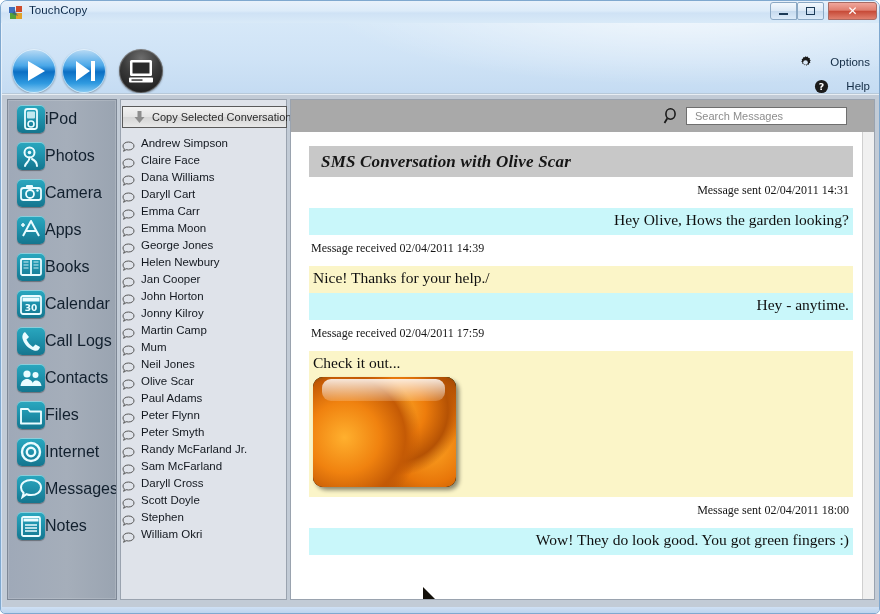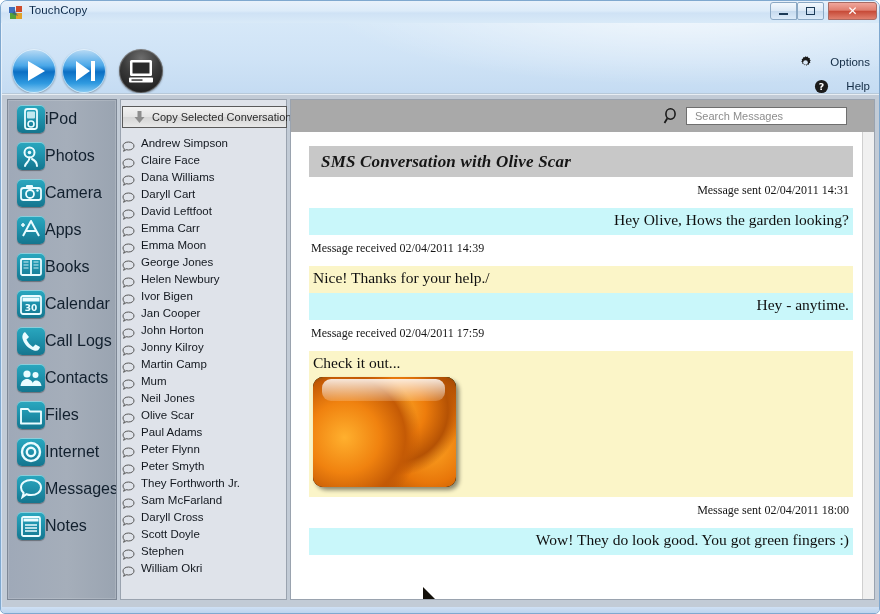--- a/index.html
+++ b/index.html
@@ -621,26 +621,20 @@
           <div class="convo-row">
             <span class="convo-bub"><svg width="13" height="11" viewBox="0 0 13 11">
                 <path d="M6.5 1 C9.8 1 12 2.8 12 5 C12 7.2 9.8 9 6.5 9 C5.6 9 4.8 8.9 4.1 8.7 L1.6 10.3 L2.4 8.1 C1.5 7.3 1 6.2 1 5 C1 2.8 3.2 1 6.5 1 Z" fill="none" stroke="#555" stroke-width="1"></path>
               </svg></span>
             <span class="convo-name">Daryll Cart</span>
           </div>
           <div class="convo-row">
             <span class="convo-bub"><svg width="13" height="11" viewBox="0 0 13 11">
                 <path d="M6.5 1 C9.8 1 12 2.8 12 5 C12 7.2 9.8 9 6.5 9 C5.6 9 4.8 8.9 4.1 8.7 L1.6 10.3 L2.4 8.1 C1.5 7.3 1 6.2 1 5 C1 2.8 3.2 1 6.5 1 Z" fill="none" stroke="#555" stroke-width="1"></path>
               </svg></span>
-            <span class="convo-name">David Leftfoot</span>
-          </div>
-          <div class="convo-row">
-            <span class="convo-bub"><svg width="13" height="11" viewBox="0 0 13 11">
-                <path d="M6.5 1 C9.8 1 12 2.8 12 5 C12 7.2 9.8 9 6.5 9 C5.6 9 4.8 8.9 4.1 8.7 L1.6 10.3 L2.4 8.1 C1.5 7.3 1 6.2 1 5 C1 2.8 3.2 1 6.5 1 Z" fill="none" stroke="#555" stroke-width="1"></path>
-              </svg></span>
             <span class="convo-name">Emma Carr</span>
           </div>
           <div class="convo-row">
             <span class="convo-bub"><svg width="13" height="11" viewBox="0 0 13 11">
                 <path d="M6.5 1 C9.8 1 12 2.8 12 5 C12 7.2 9.8 9 6.5 9 C5.6 9 4.8 8.9 4.1 8.7 L1.6 10.3 L2.4 8.1 C1.5 7.3 1 6.2 1 5 C1 2.8 3.2 1 6.5 1 Z" fill="none" stroke="#555" stroke-width="1"></path>
               </svg></span>
             <span class="convo-name">Emma Moon</span>
           </div>
           <div class="convo-row">
             <span class="convo-bub"><svg width="13" height="11" viewBox="0 0 13 11">
@@ -651,26 +645,20 @@
           <div class="convo-row">
             <span class="convo-bub"><svg width="13" height="11" viewBox="0 0 13 11">
                 <path d="M6.5 1 C9.8 1 12 2.8 12 5 C12 7.2 9.8 9 6.5 9 C5.6 9 4.8 8.9 4.1 8.7 L1.6 10.3 L2.4 8.1 C1.5 7.3 1 6.2 1 5 C1 2.8 3.2 1 6.5 1 Z" fill="none" stroke="#555" stroke-width="1"></path>
               </svg></span>
             <span class="convo-name">Helen Newbury</span>
           </div>
           <div class="convo-row">
             <span class="convo-bub"><svg width="13" height="11" viewBox="0 0 13 11">
                 <path d="M6.5 1 C9.8 1 12 2.8 12 5 C12 7.2 9.8 9 6.5 9 C5.6 9 4.8 8.9 4.1 8.7 L1.6 10.3 L2.4 8.1 C1.5 7.3 1 6.2 1 5 C1 2.8 3.2 1 6.5 1 Z" fill="none" stroke="#555" stroke-width="1"></path>
               </svg></span>
-            <span class="convo-name">Ivor Bigen</span>
-          </div>
-          <div class="convo-row">
-            <span class="convo-bub"><svg width="13" height="11" viewBox="0 0 13 11">
-                <path d="M6.5 1 C9.8 1 12 2.8 12 5 C12 7.2 9.8 9 6.5 9 C5.6 9 4.8 8.9 4.1 8.7 L1.6 10.3 L2.4 8.1 C1.5 7.3 1 6.2 1 5 C1 2.8 3.2 1 6.5 1 Z" fill="none" stroke="#555" stroke-width="1"></path>
-              </svg></span>
             <span class="convo-name">Jan Cooper</span>
           </div>
           <div class="convo-row">
             <span class="convo-bub"><svg width="13" height="11" viewBox="0 0 13 11">
                 <path d="M6.5 1 C9.8 1 12 2.8 12 5 C12 7.2 9.8 9 6.5 9 C5.6 9 4.8 8.9 4.1 8.7 L1.6 10.3 L2.4 8.1 C1.5 7.3 1 6.2 1 5 C1 2.8 3.2 1 6.5 1 Z" fill="none" stroke="#555" stroke-width="1"></path>
               </svg></span>
             <span class="convo-name">John Horton</span>
           </div>
           <div class="convo-row">
             <span class="convo-bub"><svg width="13" height="11" viewBox="0 0 13 11">
@@ -717,21 +705,21 @@
           <div class="convo-row">
             <span class="convo-bub"><svg width="13" height="11" viewBox="0 0 13 11">
                 <path d="M6.5 1 C9.8 1 12 2.8 12 5 C12 7.2 9.8 9 6.5 9 C5.6 9 4.8 8.9 4.1 8.7 L1.6 10.3 L2.4 8.1 C1.5 7.3 1 6.2 1 5 C1 2.8 3.2 1 6.5 1 Z" fill="none" stroke="#555" stroke-width="1"></path>
               </svg></span>
             <span class="convo-name">Peter Smyth</span>
           </div>
           <div class="convo-row">
             <span class="convo-bub"><svg width="13" height="11" viewBox="0 0 13 11">
                 <path d="M6.5 1 C9.8 1 12 2.8 12 5 C12 7.2 9.8 9 6.5 9 C5.6 9 4.8 8.9 4.1 8.7 L1.6 10.3 L2.4 8.1 C1.5 7.3 1 6.2 1 5 C1 2.8 3.2 1 6.5 1 Z" fill="none" stroke="#555" stroke-width="1"></path>
               </svg></span>
-            <span class="convo-name">They Forthworth Jr.</span>
+            <span class="convo-name">Randy McFarland Jr.</span>
           </div>
           <div class="convo-row">
             <span class="convo-bub"><svg width="13" height="11" viewBox="0 0 13 11">
                 <path d="M6.5 1 C9.8 1 12 2.8 12 5 C12 7.2 9.8 9 6.5 9 C5.6 9 4.8 8.9 4.1 8.7 L1.6 10.3 L2.4 8.1 C1.5 7.3 1 6.2 1 5 C1 2.8 3.2 1 6.5 1 Z" fill="none" stroke="#555" stroke-width="1"></path>
               </svg></span>
             <span class="convo-name">Sam McFarland</span>
           </div>
           <div class="convo-row">
             <span class="convo-bub"><svg width="13" height="11" viewBox="0 0 13 11">
                 <path d="M6.5 1 C9.8 1 12 2.8 12 5 C12 7.2 9.8 9 6.5 9 C5.6 9 4.8 8.9 4.1 8.7 L1.6 10.3 L2.4 8.1 C1.5 7.3 1 6.2 1 5 C1 2.8 3.2 1 6.5 1 Z" fill="none" stroke="#555" stroke-width="1"></path>

